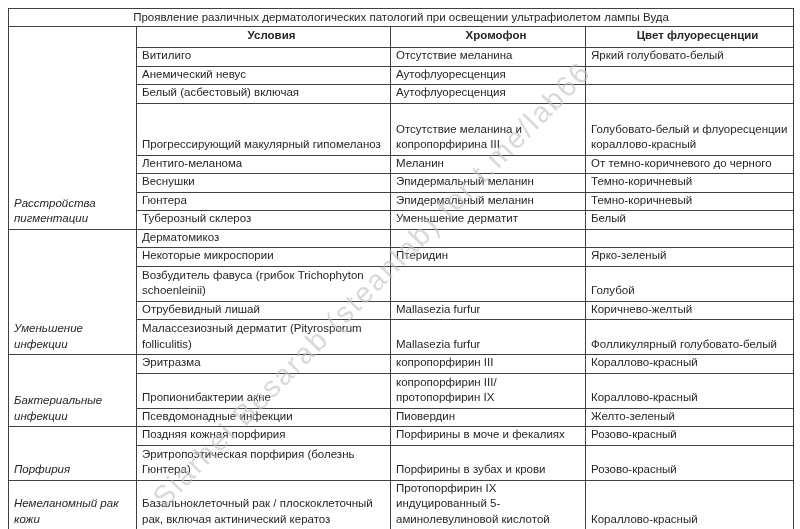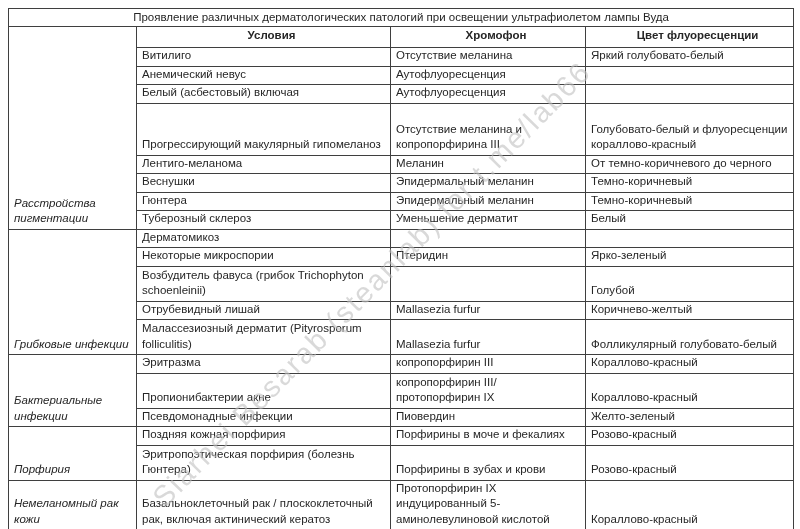--- a/index.html
+++ b/index.html
@@ -132,21 +132,21 @@
       <td>Эпидермальный меланин</td>
       <td>Темно-коричневый</td>
     </tr>
     <tr class="h1">
       <td>Туберозный склероз</td>
       <td>Уменьшение дерматит</td>
       <td>Белый</td>
     </tr>
 
     <tr class="h1">
-      <td class="cat" rowspan="5">Грибковые инфекции</td>
+      <td class="cat" rowspan="5">Уменьшение инфекции</td>
       <td>Дерматомикоз</td>
       <td></td>
       <td></td>
     </tr>
     <tr class="h1">
       <td>Некоторые микроспории</td>
       <td>Птеридин</td>
       <td>Ярко-зеленый</td>
     </tr>
     <tr class="h2">

